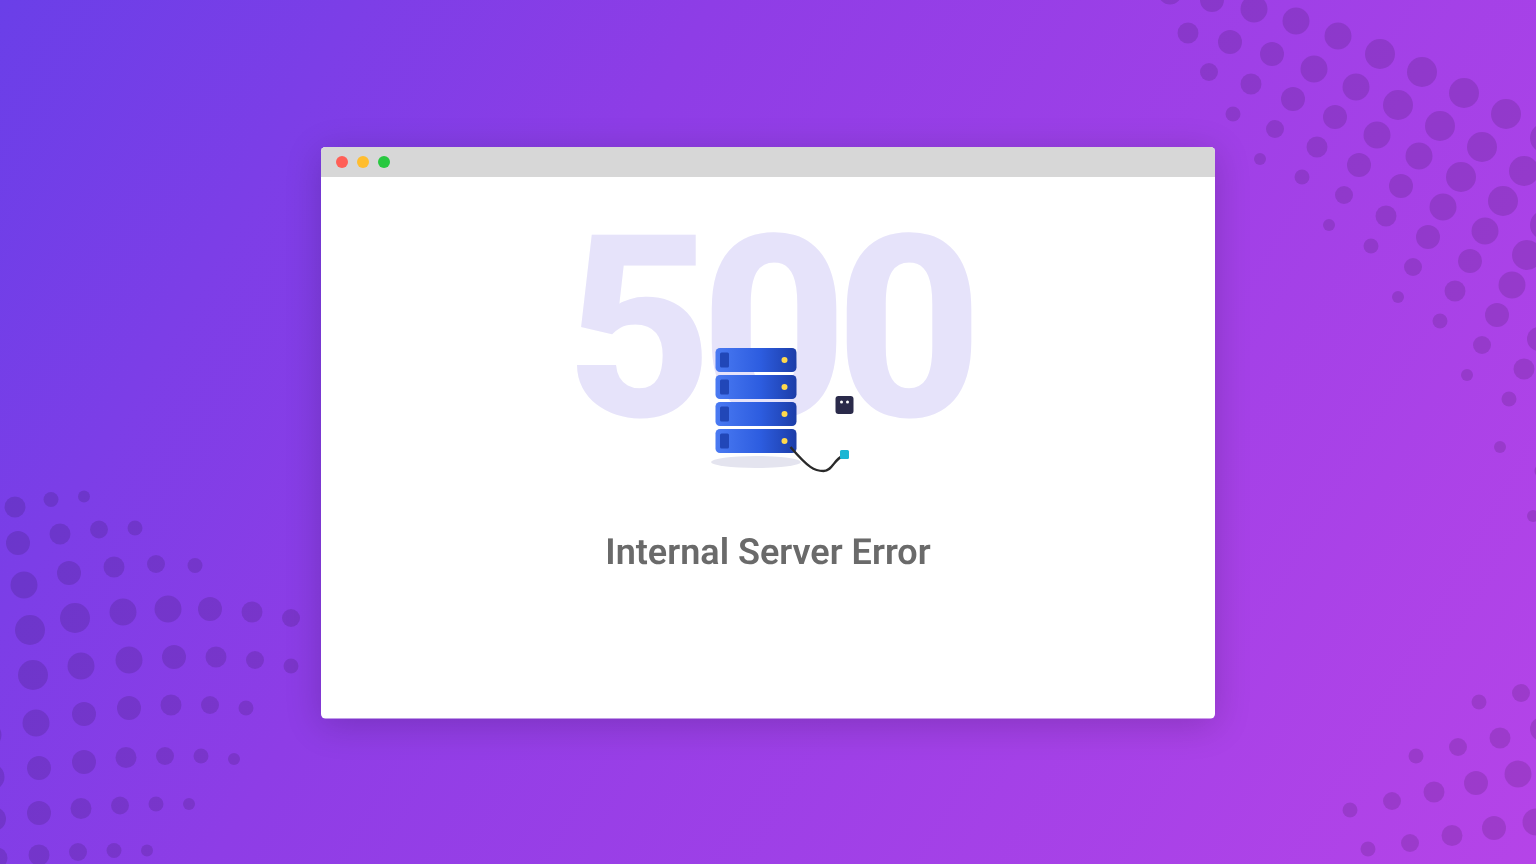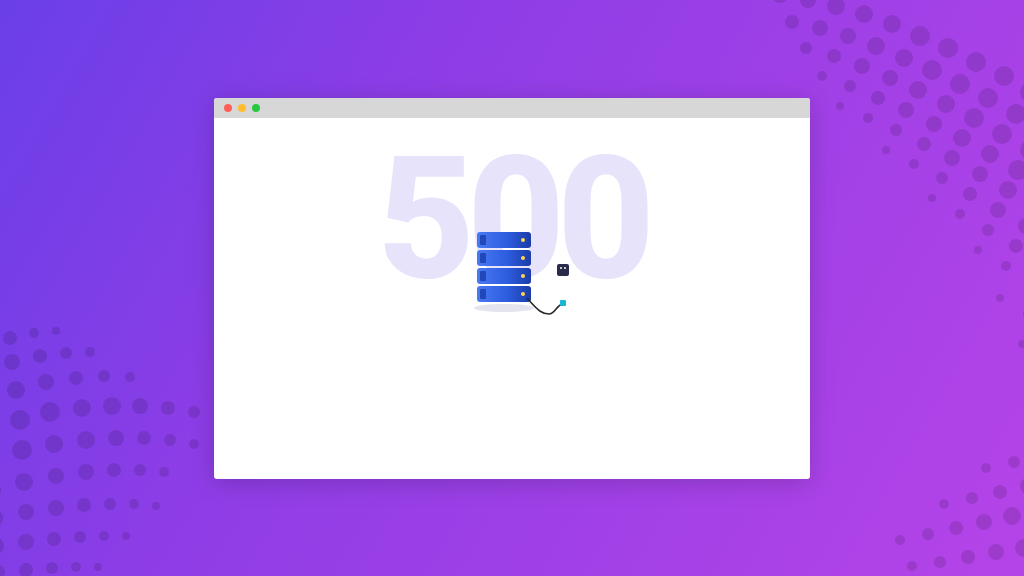--- a/index.html
+++ b/index.html
@@ -277,15 +277,16 @@
       <path d="M 80 72 C 92 86, 96 88, 102 88 C 108 88, 109 80, 115 78" stroke="#2a2a2a" stroke-width="1.6" fill="none"></path>
       <rect x="113" y="74" width="6" height="6" rx="1" fill="#1bb6d4"></rect>
 
       <rect x="110" y="38" width="12" height="12" rx="2" fill="#2a2a4a"></rect>
       <circle cx="114" cy="42" r="1" fill="#fff"></circle>
       <circle cx="118" cy="42" r="1" fill="#fff"></circle>
 
       <ellipse cx="57" cy="82" rx="30" ry="4" fill="#e4e4ef"></ellipse>
     </svg>
 
+    <div class="error-title">Internal Server Error</div>
 
   </div>
 </div>
 
 </body></html>

